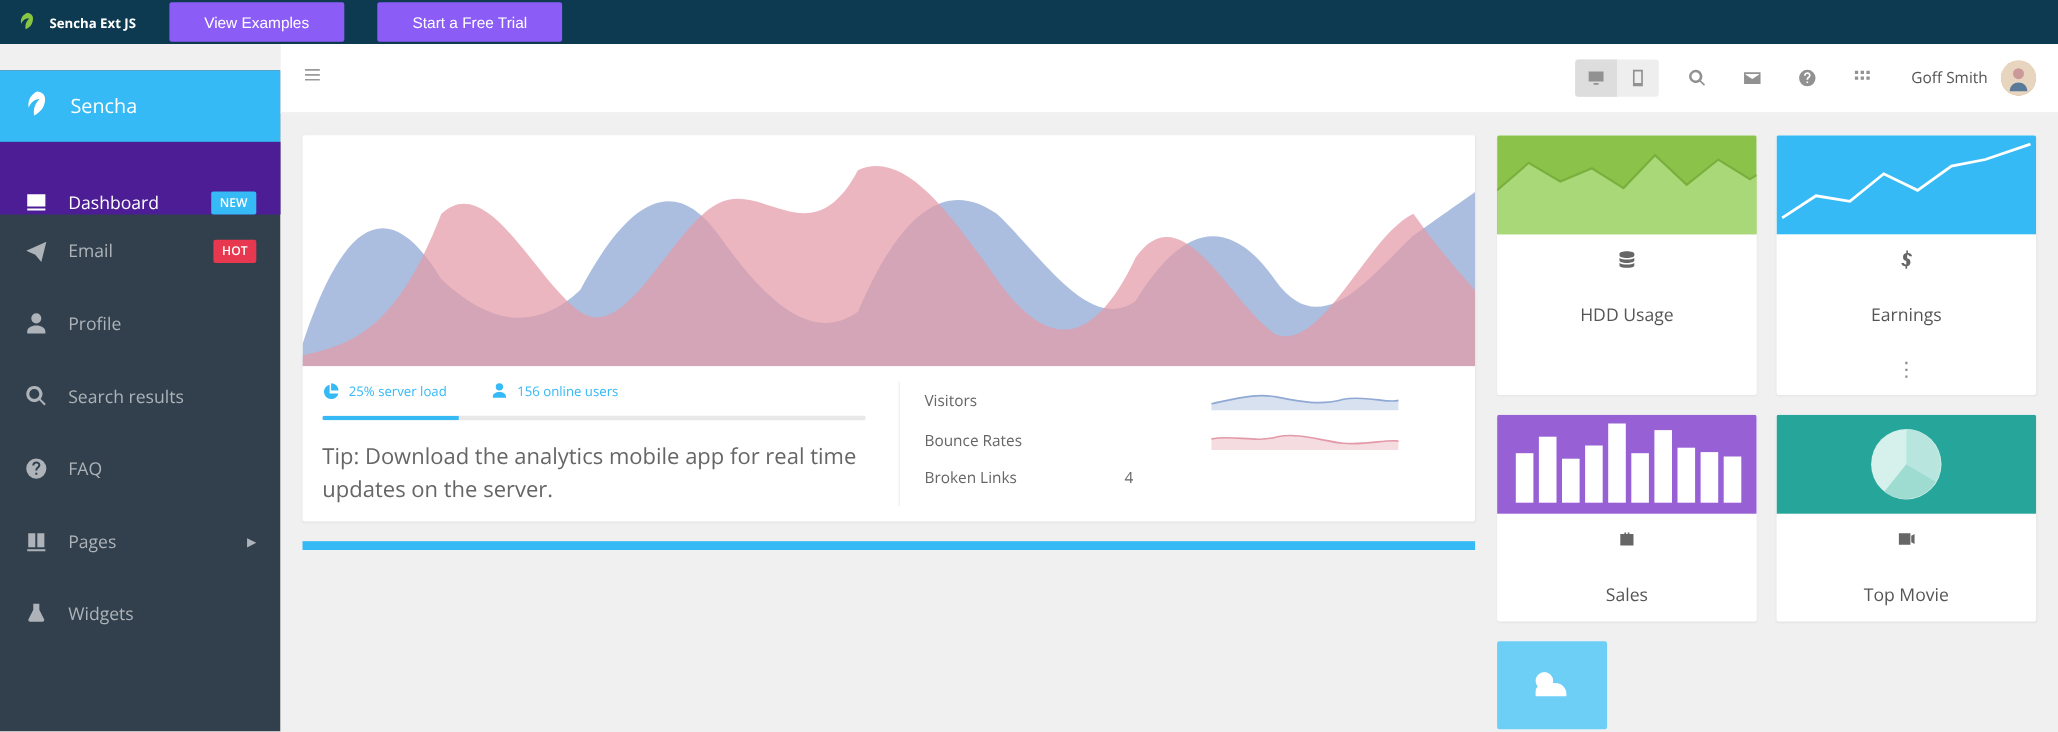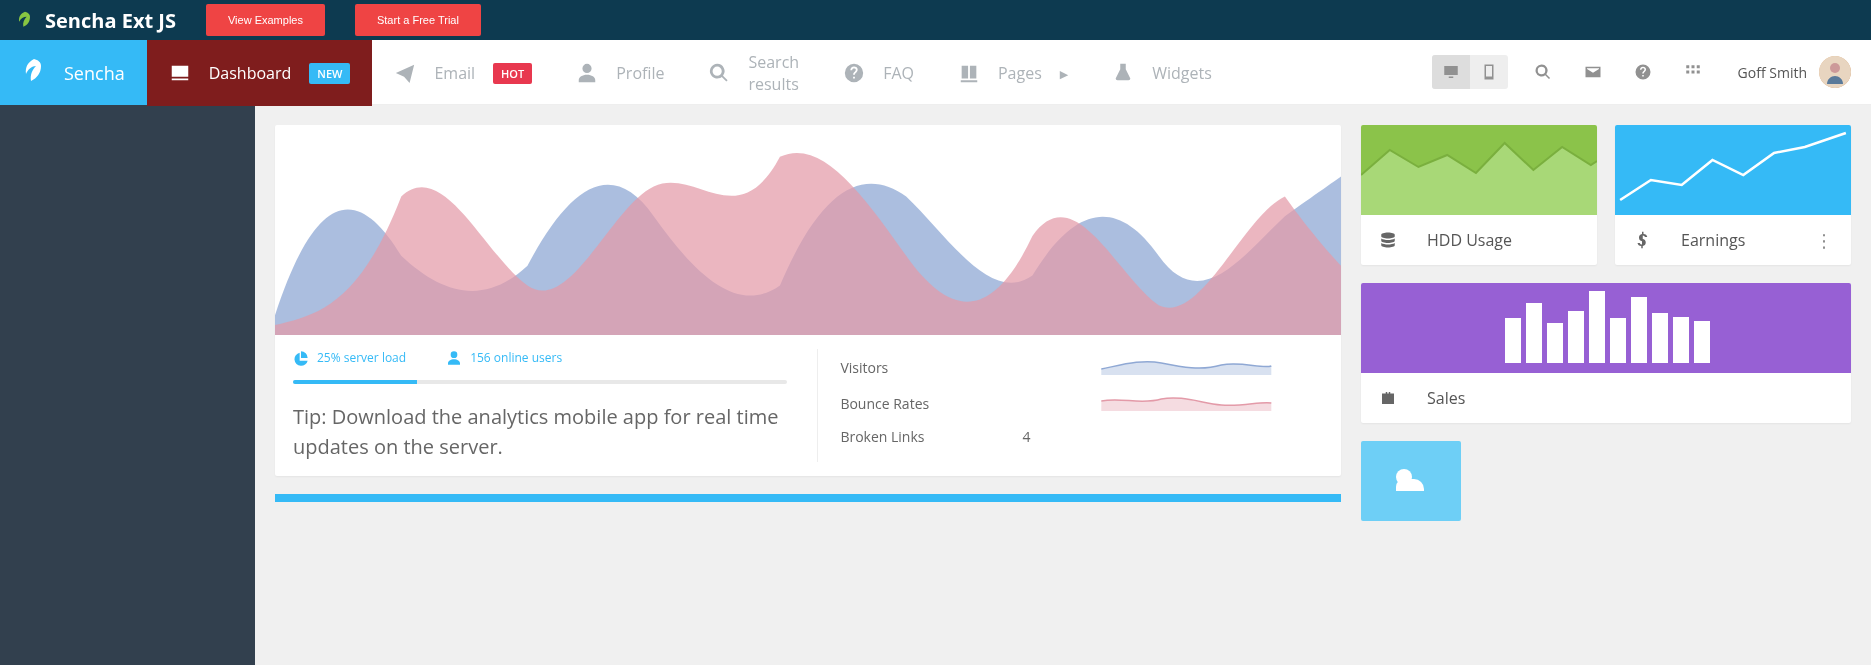--- a/index.html
+++ b/index.html
@@ -2,33 +2,33 @@
 <html><head>
 <meta charset="utf-8">
 <style>
 * { margin: 0; padding: 0; box-sizing: border-box; }
 body { font-family: "Open Sans", -apple-system, BlinkMacSystemFont, sans-serif; background: #f0f0f0; color: #444; font-size: 14px; overflow: hidden; }
 
 
 .banner { background: #0d3a50; height: 40px; display: flex; align-items: center; padding: 0 15px; gap: 30px; }
 .banner-logo { display: flex; align-items: center; gap: 10px; }
 .banner-logo svg { width: 20px; height: 20px; }
-.banner-title { color: #fff; font-weight: 700; font-size: 20px; }
-.banner-btn { background: #ef4444; color: #fff; border: none; padding: 10px 22px; font-size: 11px; border-radius: 2px; cursor: pointer; }
+.banner-title { color: #fff; font-weight: 700; font-size: 12px; }
+.banner-btn { background: #8b5cf6; color: #fff; border: none; padding: 10px 32px; font-size: 14px; border-radius: 2px; cursor: pointer; }
 
 
 .app { display: flex; height: calc(100vh - 40px); }
 
 
-.sidebar { width: 255px; background: #32404e; display: flex; flex-direction: row; flex-shrink: 0; }
+.sidebar { width: 255px; background: #32404e; display: flex; flex-direction: column; flex-shrink: 0; margin-top: 24px; }
 .sidebar-brand { background: #35baf6; height: 65px; display: flex; align-items: center; padding: 0 22px; gap: 18px; color: #fff; }
 .sidebar-brand svg { width: 24px; height: 28px; fill: #fff; }
 .sidebar-brand-text { font-size: 18px; font-weight: 400; }
 .nav-item { display: flex; align-items: center; height: 66px; padding: 0 22px; gap: 18px; color: #adb3b8; cursor: pointer; position: relative; }
-.nav-item.active { background: #7f1d1d; color: #fff; }
+.nav-item.active { background: #4c1d95; color: #fff; align-items: flex-end; }
 .nav-item svg { width: 22px; height: 22px; fill: currentColor; flex-shrink: 0; }
 .nav-item-label { font-size: 16px; flex: 1; }
 .nav-item .badge { font-size: 11px; padding: 3px 8px; border-radius: 2px; color: #fff; font-weight: 600; }
 .badge.new { background: #35baf6; }
 .badge.hot { background: #e8384f; }
 .nav-item .arrow { font-size: 11px; }
 
 
 .main { flex: 1; display: flex; flex-direction: column; background: #f0f0f0; overflow: hidden; }
 
@@ -74,21 +74,21 @@
 .stat-line .lbl { flex: 0 0 120px; }
 .stat-line .val { flex: 0 0 70px; text-align: right; }
 .stat-line .spark { flex: 1; margin-left: 20px; }
 .stat-line .spark svg { width: 100%; height: 24px; display: block; }
 
 
 .tiles-row { display: flex; gap: 18px; }
 .tile { flex: 1; background: #fff; border-radius: 2px; overflow: hidden; box-shadow: 0 1px 2px rgba(0,0,0,0.05); }
 .tile-chart { height: 90px; display: flex; align-items: center; justify-content: center; }
 .tile-chart svg { width: 100%; height: 100%; display: block; }
-.tile-foot { display: flex; align-items: center; padding: 14px 18px; gap: 30px; color: #555; }
+.tile-foot { display: flex; align-items: center; padding: 14px 34px; gap: 30px; color: #555; flex-direction: column; }
 .tile-foot svg { width: 18px; height: 18px; fill: #666; }
 .tile-foot .lbl { font-size: 16px; flex: 1; }
 .tile-menu { color: #888; cursor: pointer; font-size: 18px; line-height: 1; }
 
 .tile-green { background: #8bc34a; }
 .tile-blue { background: #35baf6; }
 .tile-purple { background: #9760d4; }
 .tile-teal { background: #26a69a; }
 
 
@@ -340,20 +340,37 @@
                   </g>
                 </svg>
             </div>
             <div class="tile-foot">
               <svg viewBox="0 0 24 24">
                   <path d="M9 4h6v2h5v14H4V6h5V4zm2 0v2h2V4h-2z"></path>
                 </svg>
               <span class="lbl">Sales</span>
             </div>
           </div>
+          <div class="tile">
+            <div class="tile-chart tile-teal">
+              <svg viewBox="0 0 230 90">
+                  <g transform="translate(115,45)">
+                    <circle r="32" fill="#d6f0ec"></circle>
+                    <path d="M0,0 L0,-32 A32,32 0 0,1 27,16 Z" fill="#b8e6df"></path>
+                    <path d="M0,0 L27,16 A32,32 0 0,1 -20,25 Z" fill="#9edbd1"></path>
+                  </g>
+                </svg>
+            </div>
+            <div class="tile-foot">
+              <svg viewBox="0 0 24 24">
+                  <path d="M3 5h14v14H3V5zm15 3l4-2v12l-4-2V8z"></path>
+                </svg>
+              <span class="lbl">Top Movie</span>
+            </div>
+          </div>
         </div>
 
         <div class="weather">
           <div class="weather-icon">
             <svg viewBox="0 0 50 40">
                 <circle cx="18" cy="16" r="8" fill="#fff"></circle>
                 <path d="M10 26a8 8 0 018-8h10a10 10 0 0110 10v2H10v-4z" fill="#fff"></path>
               </svg>
           </div>
         </div>

